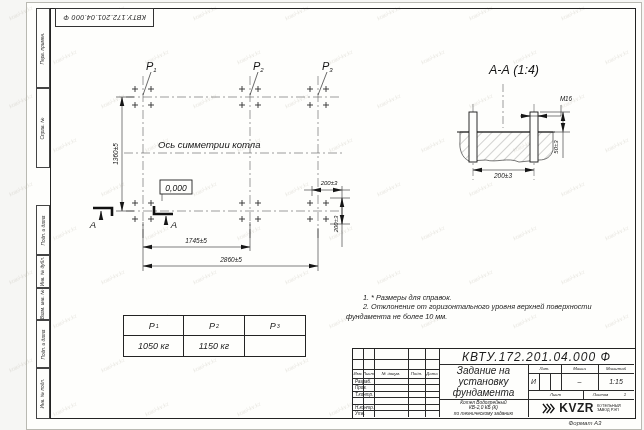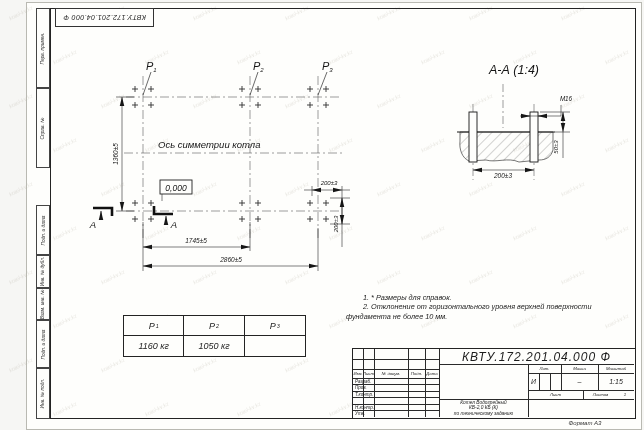--- a/index.html
+++ b/index.html
@@ -268,22 +268,22 @@
         <sub>1</sub>
       </div>
     <div class="cell">
         <span>P</span>
         <sub>2</sub>
       </div>
     <div class="cell">
         <span>P</span>
         <sub>3</sub>
       </div>
-    <div class="cell">1160 кг</div>
     <div class="cell">1050 кг</div>
+    <div class="cell">1150 кг</div>
   </div>
 
   <div class="notes">
     <p>1. * Размеры для справок.</p>
     <p>2. Отклонение от горизонтального уровня верхней поверхности фундамента не более 10 мм.</p>
   </div>
 
   <div class="tb">
 
     <div class="lv" style="left:10px;top:0;height:68px"></div>
@@ -317,33 +317,48 @@
     <div class="tc hdr" style="left:21px;top:20px;width:34px;height:9px">№ докум.</div>
     <div class="tc hdr" style="left:55px;top:20px;width:17px;height:9px">Подп.</div>
     <div class="tc hdr" style="left:72px;top:20px;width:14px;height:9px">Дата</div>
 
     <div class="tc lbl" style="left:1px;top:29px;width:20px;height:6px">Разраб.</div>
     <div class="tc lbl" style="left:1px;top:35px;width:20px;height:7px">Пров.</div>
     <div class="tc lbl" style="left:1px;top:42px;width:20px;height:6px">Т.контр.</div>
     <div class="tc lbl" style="left:1px;top:55px;width:20px;height:6px">Н.контр.</div>
     <div class="tc lbl" style="left:1px;top:61px;width:20px;height:7px">Утв.</div>
 
+    <div class="tc title-lines" style="left:86px;top:15px;width:89px;height:35px">
+      <span>Задание на</span>
+      <span>установку</span>
+      <span>фундамента</span>
+    </div>
     <div class="tc product-lines" style="left:86px;top:50px;width:89px;height:18px">
       <span>Котел Водогрейный</span>
       <span>КВ-2,0 КБ (К)</span>
       <span>по техническому заданию</span>
     </div>
 
     <div class="tc hdr" style="left:175px;top:15px;width:33px;height:9px">Лит.</div>
     <div class="tc hdr" style="left:208px;top:15px;width:37px;height:9px">Масса</div>
     <div class="tc hdr" style="left:245px;top:15px;width:36px;height:9px">Масштаб</div>
     <div class="tc val" style="left:175px;top:24px;width:11px;height:17px">И</div>
     <div class="tc val" style="left:208px;top:24px;width:37px;height:17px">–</div>
     <div class="tc val" style="left:245px;top:24px;width:36px;height:17px">1:15</div>
 
     <div class="tc hdr" style="left:175px;top:41px;width:55px;height:9px">Лист</div>
     <div class="tc hdr" style="left:230px;top:41px;width:35px;height:9px">Листов</div>
     <div class="tc hdr" style="left:263px;top:41px;width:18px;height:9px">1</div>
 
+    <div class="tc logo-cell" style="left:175px;top:50px;width:106px;height:18px">
+      <svg width="15" height="13" viewBox="0 0 16 14">
+        <path d="M2,2 L6,7 L2,12 M6,2 L10,7 L6,12 M10,2 L14,7 L10,12" stroke="#111" stroke-width="1.5" fill="none"></path>
+      </svg>
+      <span class="logo-text">KVZR</span>
+      <span class="logo-cap">
+        <span>КОТЕЛЬНЫЙ</span>
+        <span>ЗАВОД РЭП</span>
+      </span>
+    </div>
   </div>
 
   <div class="fmt">Формат А3</div>
 </div>
 
 </body></html>

